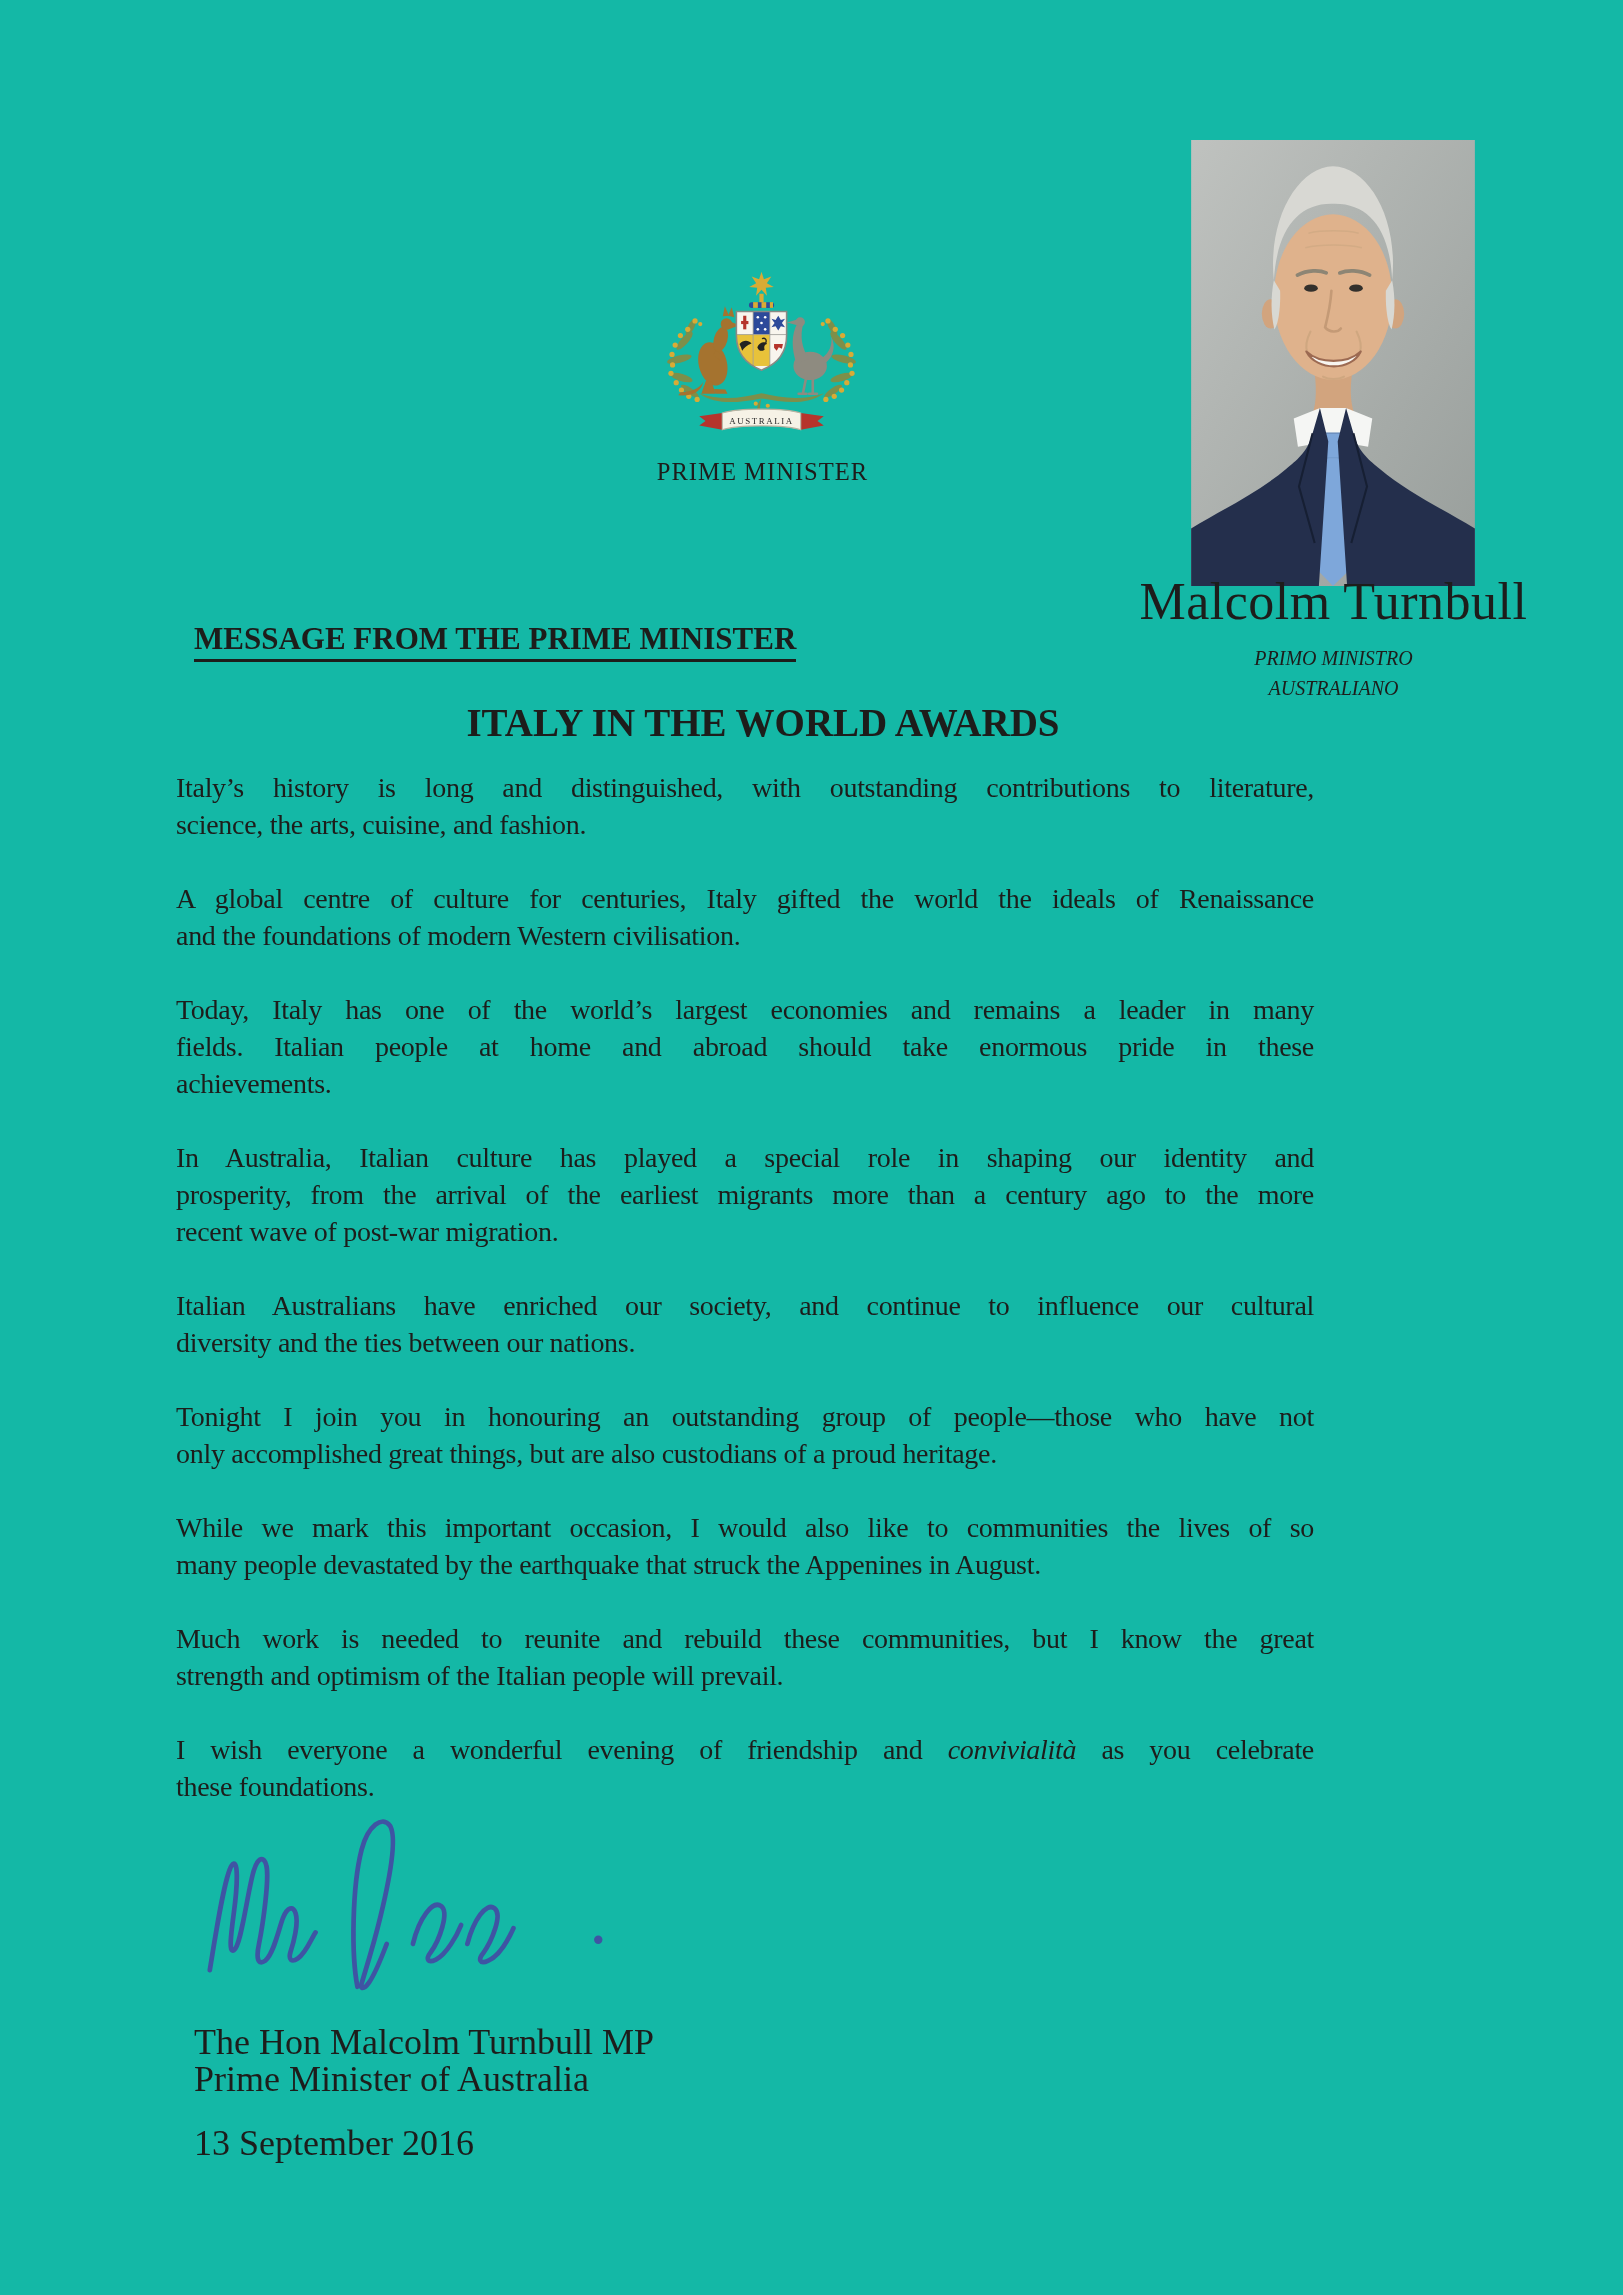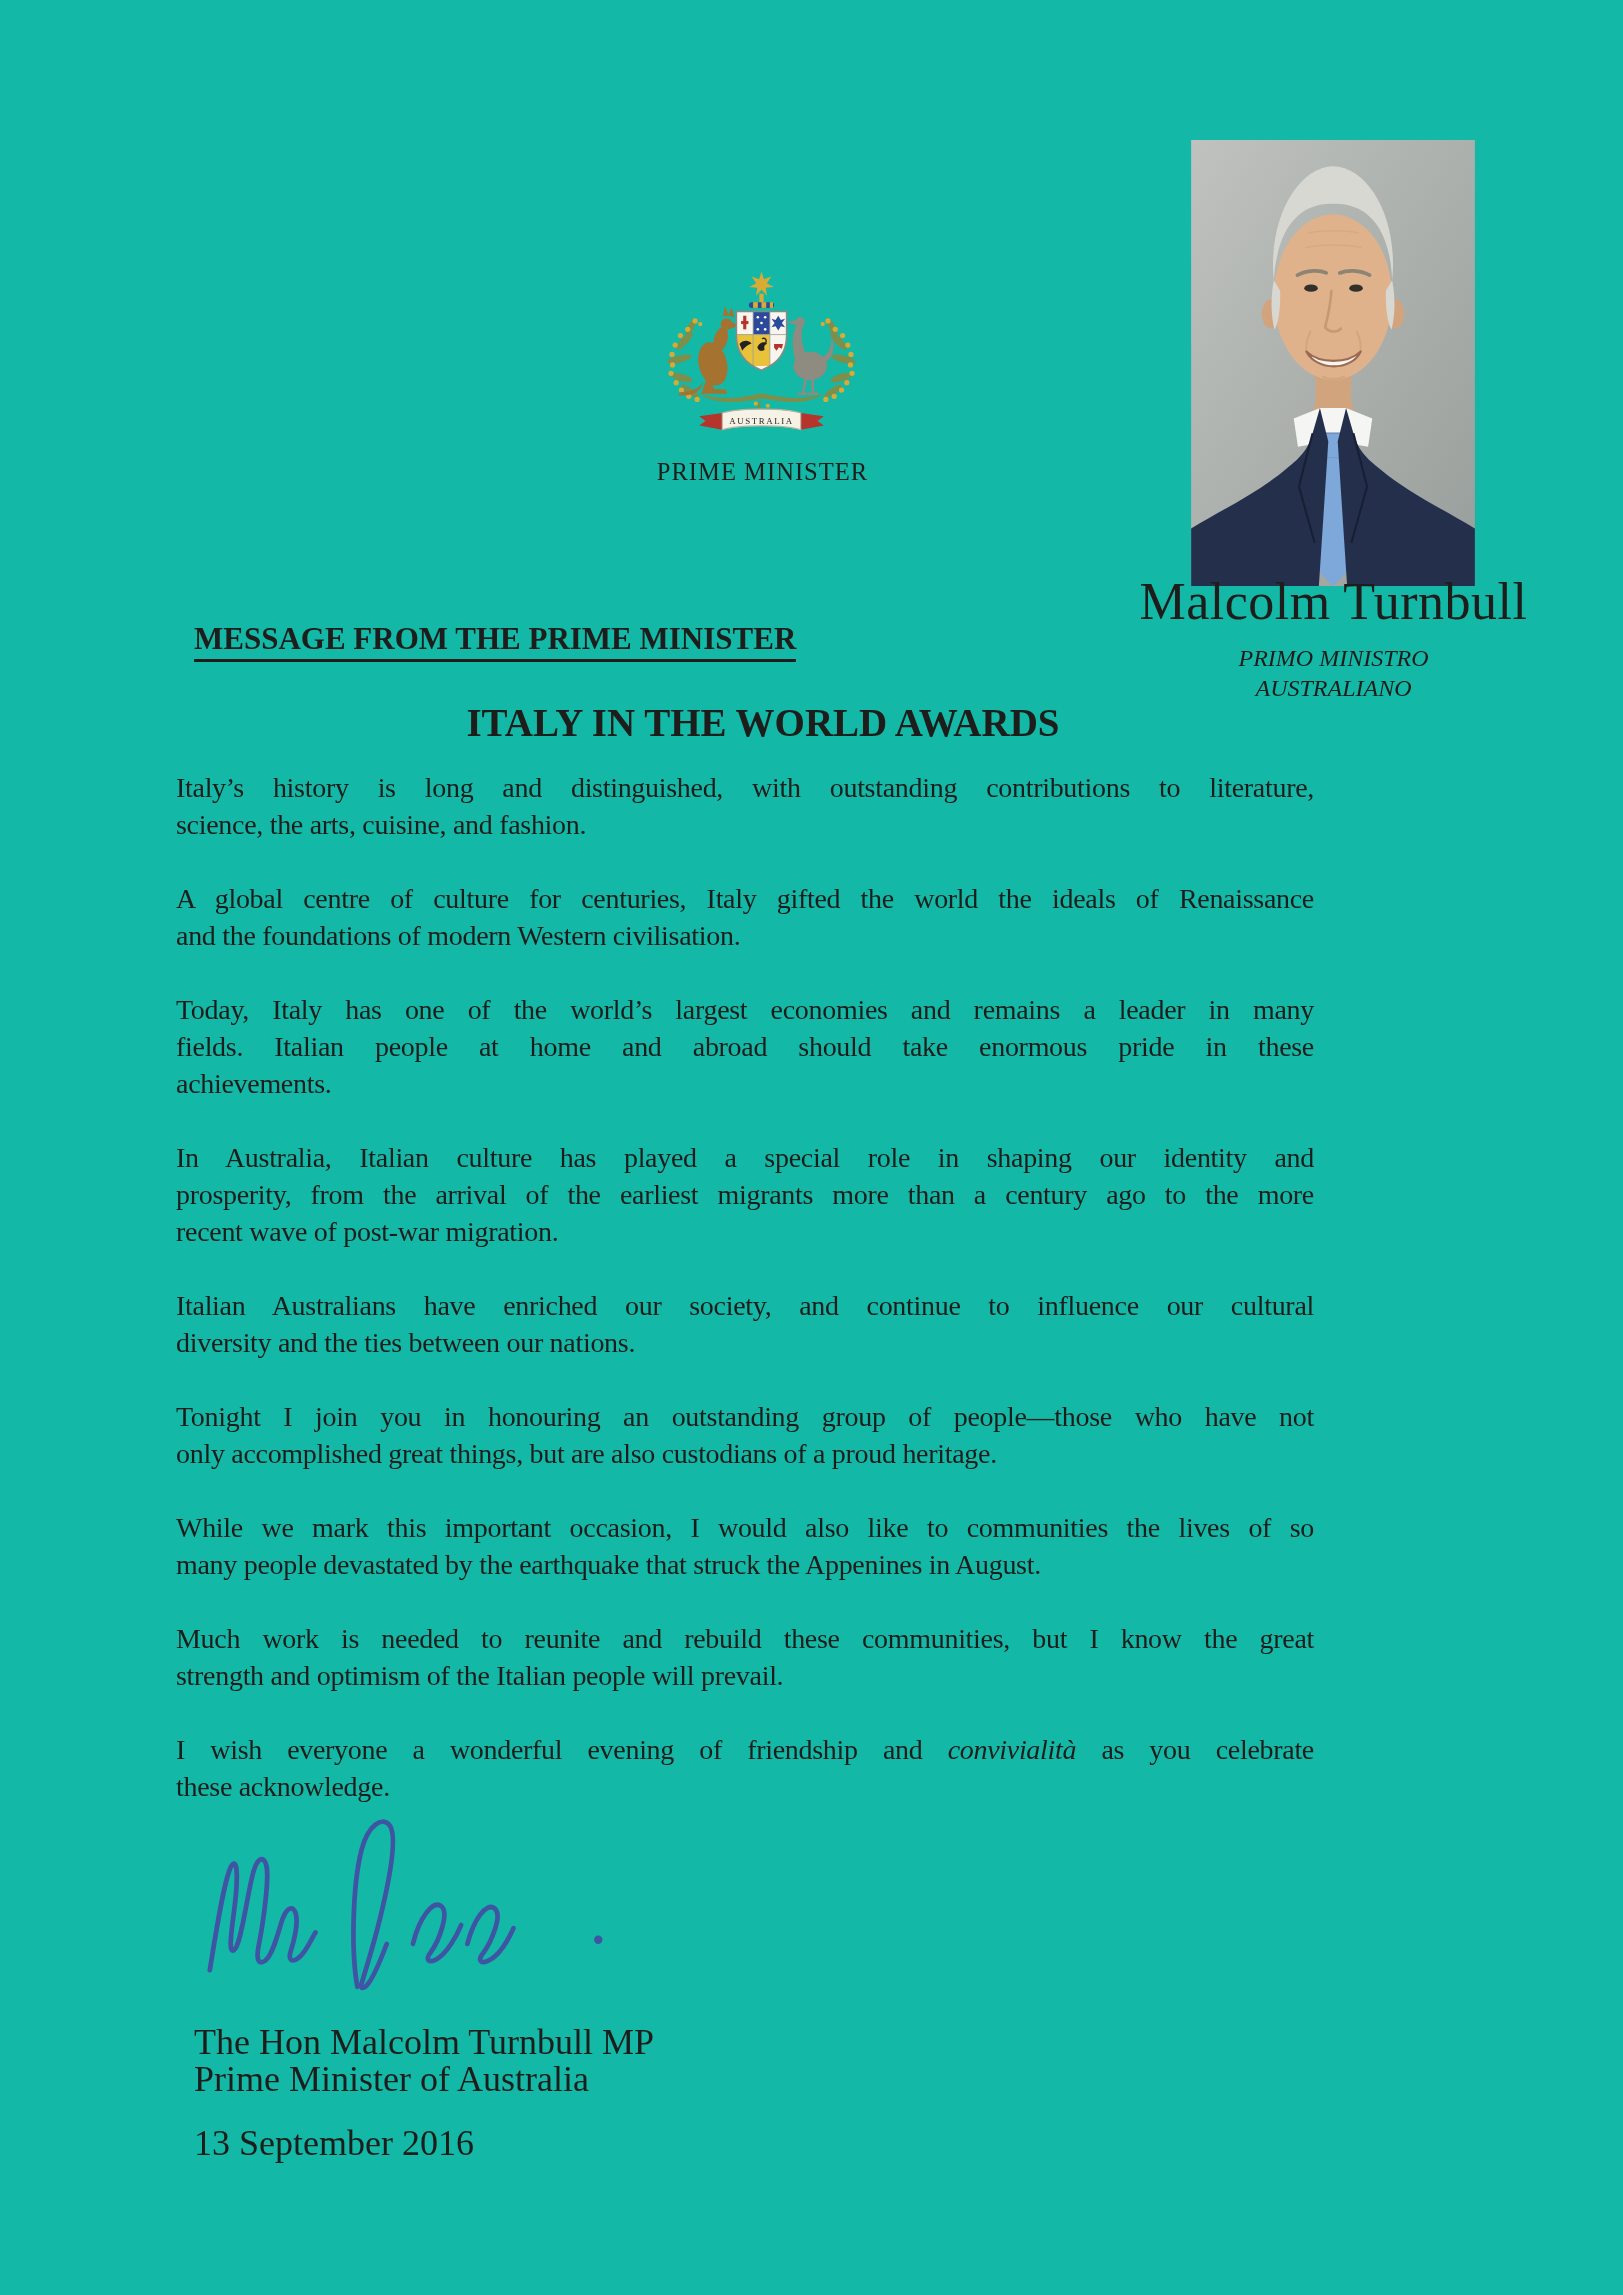--- a/index.html
+++ b/index.html
@@ -22,21 +22,21 @@
     font-size:24.6px; letter-spacing:1px; line-height:29px;
   }
   
   .photo{position:absolute; left:1191px; top:140px; width:284px; height:446px;}
   .official-name{
     position:absolute; left:1098px; top:574px; width:471px; text-align:center;
     font-size:52px; line-height:55px; letter-spacing:0.5px; white-space:nowrap;
   }
   .official-sub{
     position:absolute; left:1150px; top:643px; width:367px; text-align:center;
-    font-style:italic; font-size:24px; line-height:30px;
+    font-style:italic; font-size:20px; line-height:30px;
   }
   
   .h-main{
     position:absolute; left:194px; top:620px; width:1138px; text-align:left;
     font-weight:bold; font-size:31px; line-height:38px;
   }
   .h-main .u{border-bottom:3.7px solid var(--text); padding-bottom:3.1px;}
   .h-event{
     position:absolute; left:194px; top:704px; width:1138px; text-align:center;
     font-weight:bold; font-size:39px; line-height:38px;
@@ -280,21 +280,21 @@
       <p class="para">
         <span class="jline"><span>While we mark this important occasion, I would also like to communities the lives of so</span></span>
         <span class="lline"><span>many people devastated by the earthquake that struck the Appenines in August.</span></span>
       </p>
       <p class="para">
         <span class="jline"><span>Much work is needed to reunite and rebuild these communities, but I know the great</span></span>
         <span class="lline"><span>strength and optimism of the Italian people will prevail.</span></span>
       </p>
       <p class="para">
         <span class="jline"><span>I wish everyone a wonderful evening of friendship and </span><em>convivialità</em><span> as you celebrate</span></span>
-        <span class="lline"><span>these acknowledge.</span></span>
+        <span class="lline"><span>these foundations.</span></span>
       </p>
     </div>
 
   <svg class="signature" viewBox="0 0 780 340" aria-hidden="true">
     <g fill="none" stroke="var(--sig)" stroke-width="9" stroke-linecap="round" stroke-linejoin="round">
       <path d="M20,300 C30,240 48,120 62,100 C74,84 74,130 66,190 C60,235 56,268 66,262 C80,254 92,150 104,110 C112,84 124,82 128,100 C134,124 122,210 114,250 C108,278 112,292 126,282 C142,270 152,220 160,200 C168,180 180,176 184,192 C190,210 180,248 174,266 C170,280 176,286 188,278 C204,267 214,240 222,228"></path>
       <path d="M302,332 C290,270 292,140 310,70 C322,24 350,4 364,24 C378,46 364,124 346,198 C330,264 314,310 310,326 C307,336 314,338 324,324 C338,304 350,270 358,250"></path>
       <path d="M408,250 C420,200 446,166 462,178 C478,190 458,244 442,266 C432,279 436,288 452,280 C472,270 492,234 500,214"></path>
       <path d="M512,250 C524,204 548,170 564,182 C580,194 558,246 542,268 C532,280 536,290 552,282 C574,272 592,238 600,220"></path>
     </g>

